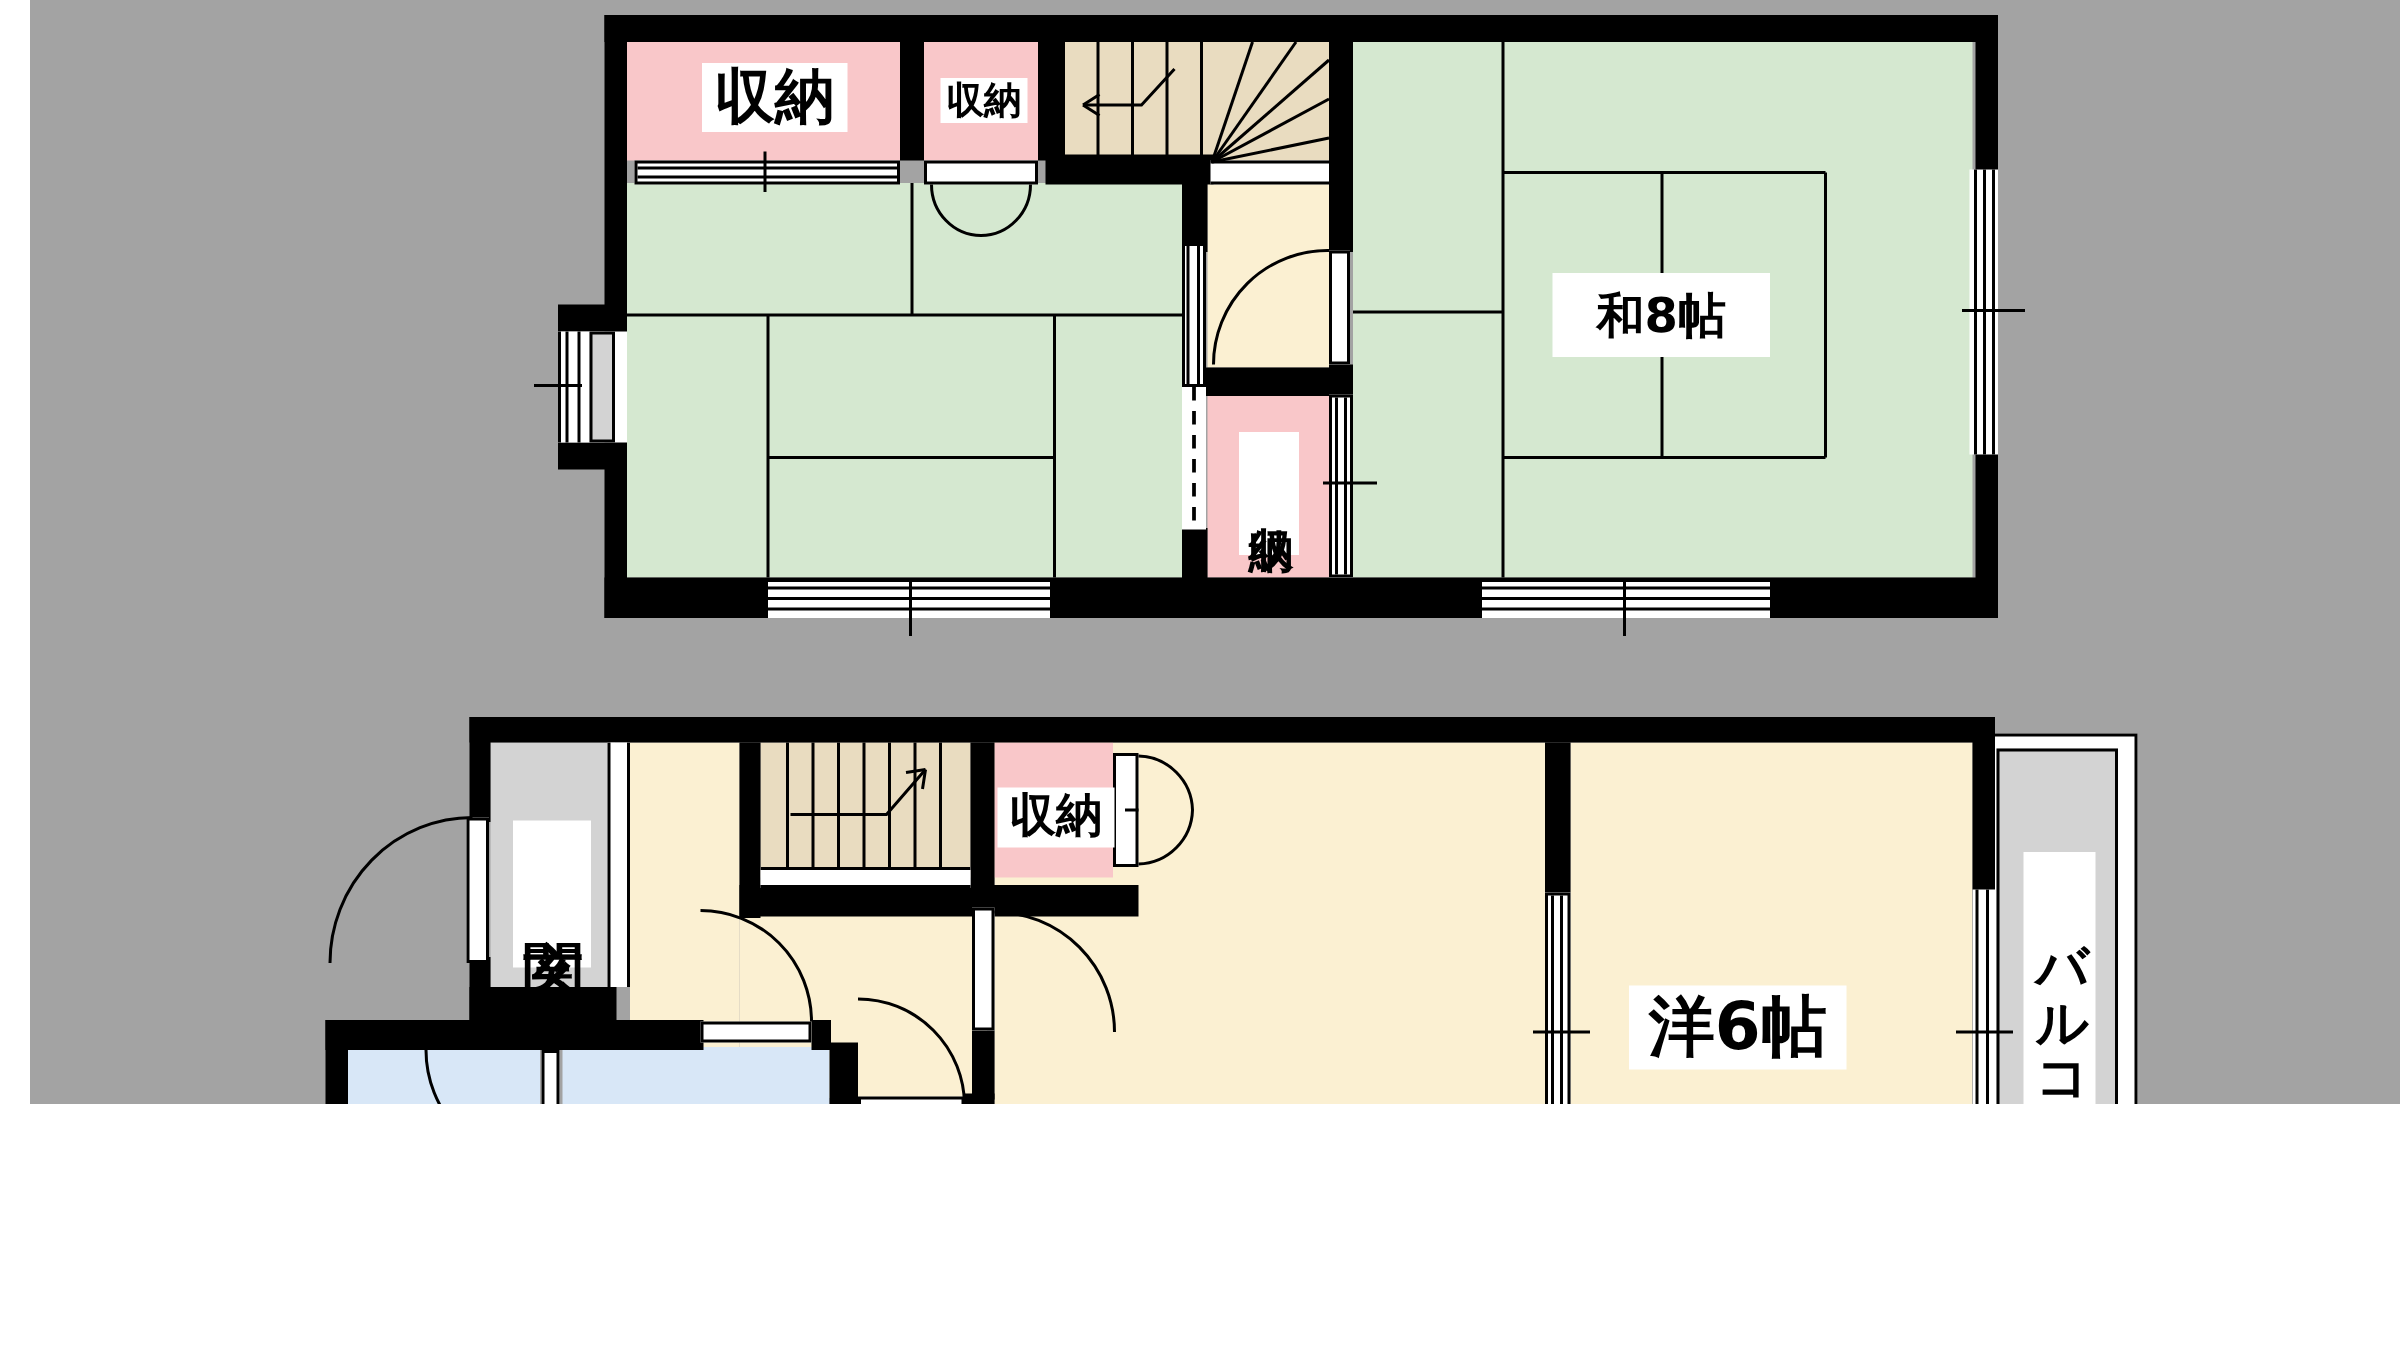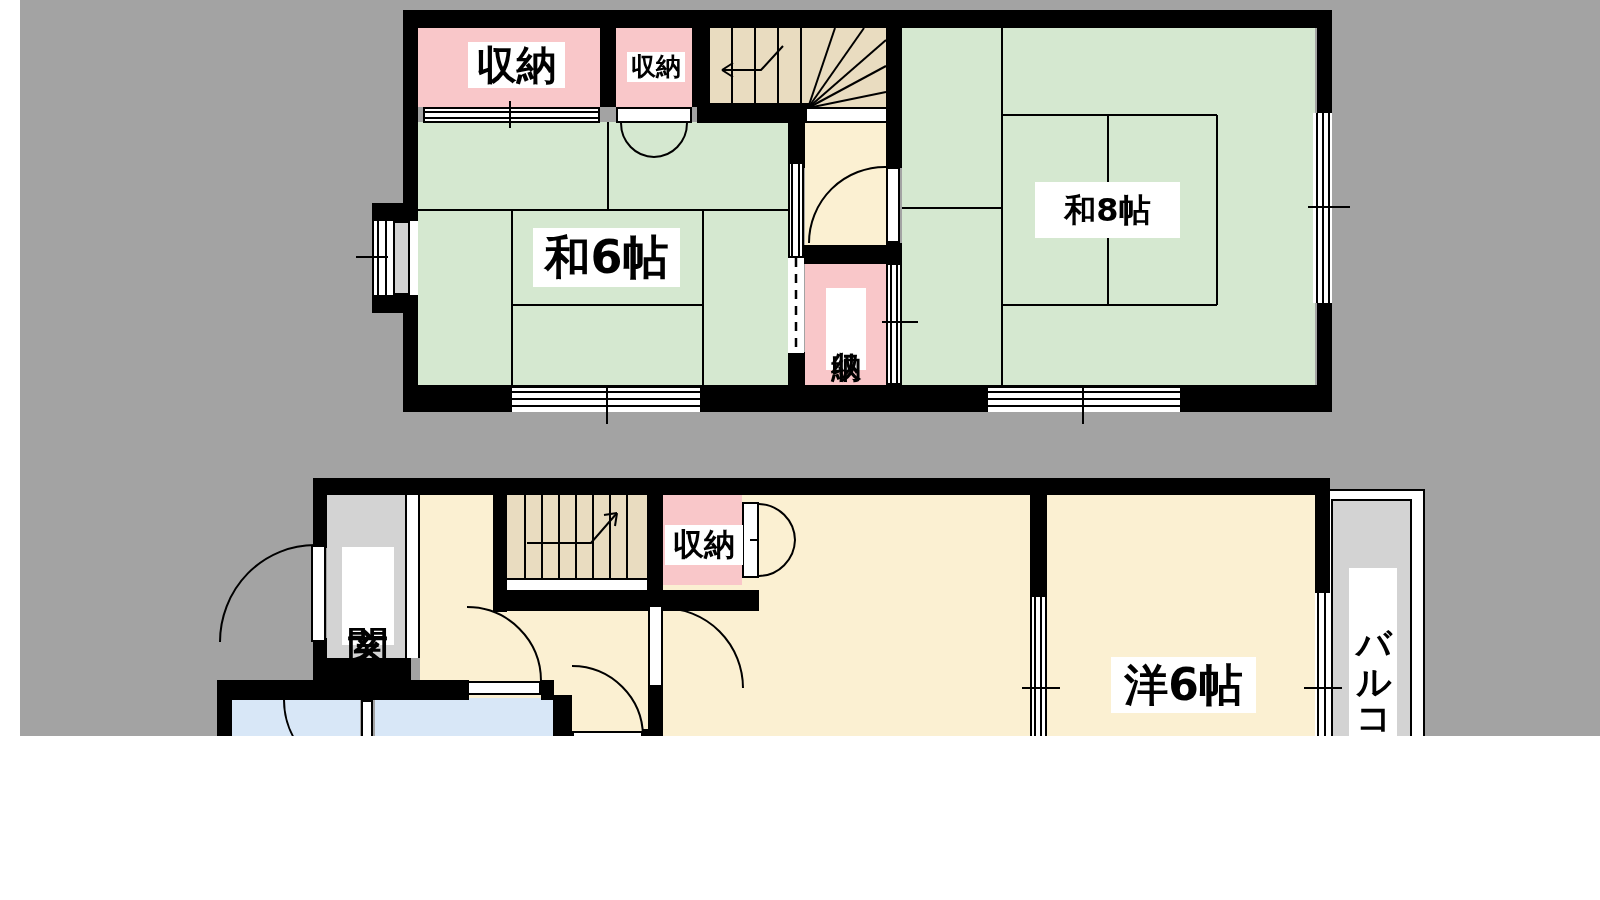--- a/index.html
+++ b/index.html
@@ -238,21 +238,20 @@
         <ellipse cx="587" cy="808" rx="23" ry="32"></ellipse>
         <rect x="563" y="836" width="49" height="26" fill="#d8e7f7"></rect>
         <path d="M 574 841 h 26 v 9 h -26 z" stroke-width="2"></path>
       </g>
       <rect x="772" y="797" width="80" height="61" rx="12"></rect>
     </g>
   </svg>
 
   <div class="label" style="left:448px;top:42px;width:97px;height:46px;font-size:40px">収納</div>
   <div class="label" style="left:607px;top:52px;width:58px;height:30px;font-size:25px">収納</div>
-  <div class="label" style="left:513px;top:228px;width:147px;height:59px;font-size:46px">和6帖</div>
   <div class="label" style="left:1015px;top:182px;width:145px;height:56px;font-size:32px">和8帖</div>
   <div class="label vert" style="left:806px;top:288px;width:40px;height:82px;font-size:30px">収納</div>
   <div class="label vert" style="left:322px;top:547px;width:52px;height:98px;font-size:40px">玄関</div>
   <div class="label" style="left:645px;top:525px;width:78px;height:40px;font-size:31px">収納</div>
-  <div class="label" style="left:1091px;top:657px;width:145px;height:56px;font-size:44px">洋6帖</div>
+  <div class="label" style="left:1066px;top:657px;width:145px;height:56px;font-size:44px">洋6帖</div>
   <div class="label vert" style="left:1329px;top:568px;width:48px;height:242px;font-size:35px">バルコニー</div>
 
 </div>
 
 </body></html>

